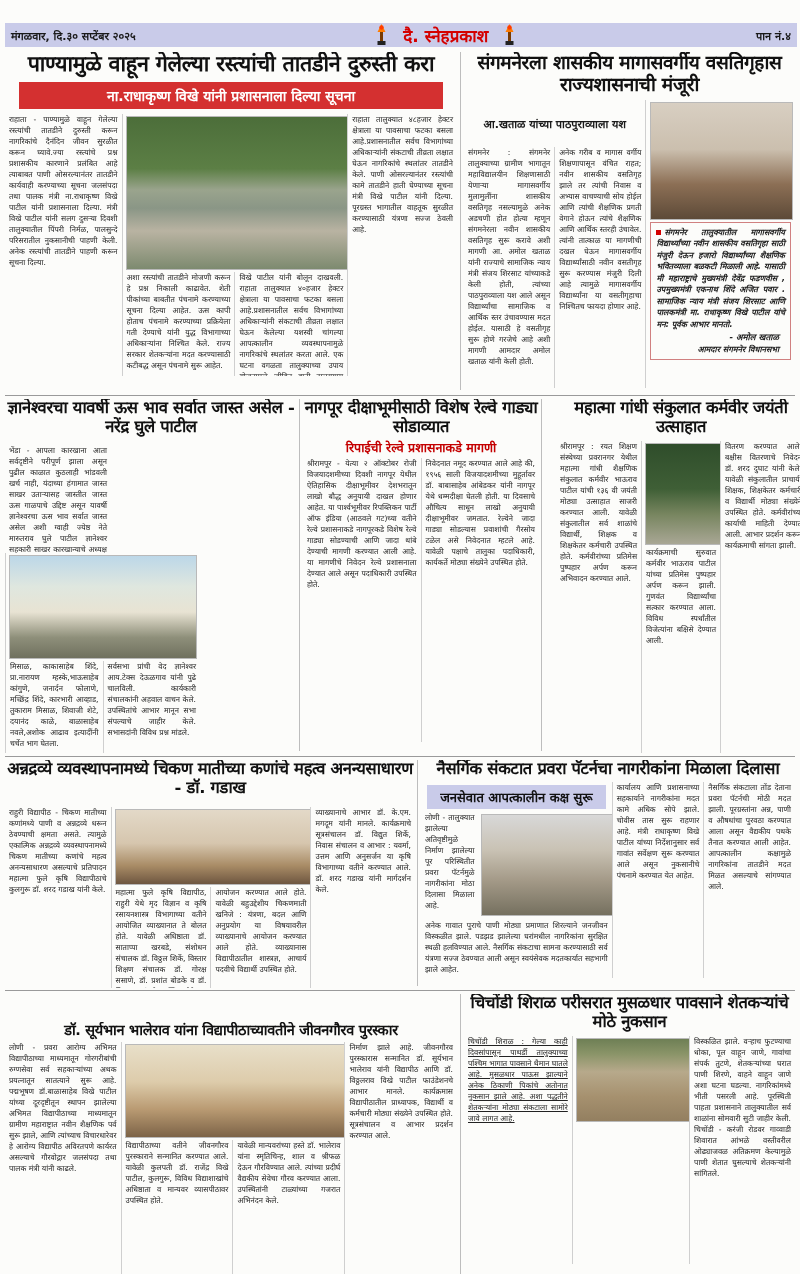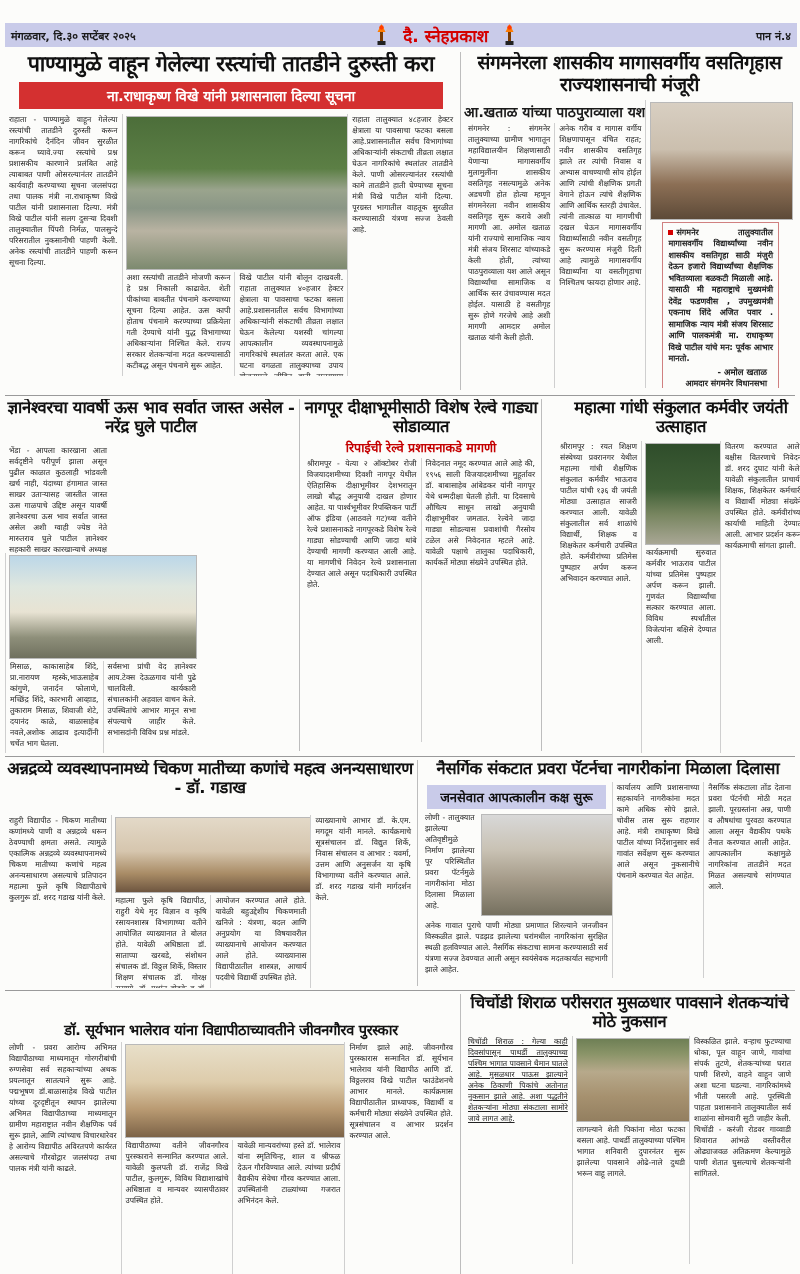--- a/index.html
+++ b/index.html
@@ -15,21 +15,21 @@
   .hl{font-weight:bold;color:#111;text-align:center;line-height:1.15;letter-spacing:-0.3px;}
   .hl-main{font-size:21.5px;}
   .hl-right{font-size:19px;}
   .hl-band{font-size:16.5px;}
   .hl-small{font-size:14.5px;}
   .redbox{background:#d43030;color:#fff;font-weight:bold;font-size:14px;text-align:center;
           padding:4px 2px;margin:5px 14px;}
   .redtext{color:#c40000;font-weight:bold;font-size:12.5px;text-align:center;margin:2px 0;}
   .lavbox{background:#c9cbe9;color:#111;font-weight:bold;font-size:13px;text-align:center;
           padding:3px 2px;margin:3px 6px;}
-  .subbold{font-weight:bold;font-size:14px;text-align:center;margin:2px 0;}
+  .subbold{font-weight:bold;font-size:11px;text-align:center;margin:16px 0;}
   
   .bt{font-size:7.6px;line-height:11px;text-align:justify;color:#222;overflow:hidden;}
   .cols{display:flex;}
   .col{overflow:hidden;}
   .col + .col{border-left:1px solid #cfcfcf;}
   .pad{padding:0 4px;}
   
   .ph{position:relative;overflow:hidden;border:1px solid #b9b9b9;}
   .ph-field{background:linear-gradient(180deg,#4c6e3a 0%,#5c7f45 34%,#9aa48d 48%,#8a9686 60%,#b9b3a2 75%,#7d8a6f 100%);}
   .ph-office{background:linear-gradient(180deg,#d8cfc2 0%,#cbbfae 40%,#8c6f55 70%,#5d4a38 100%);}
@@ -96,21 +96,21 @@
     <div class="cols" style="margin-top:4px;height:288px;">
       <div class="col" style="width:182px;">
         <div class="subbold">आ.खताळ यांच्या पाठपुराव्याला यश</div>
         <div class="cols" style="height:268px;">
           <div class="col bt pad" style="width:91px;">संगमनेर : संगमनेर तालुक्याच्या ग्रामीण भागातून महाविद्यालयीन शिक्षणासाठी येणाऱ्या मागासवर्गीय मुलामुलींना शासकीय वसतिगृह नसल्यामुळे अनेक अडचणी होत होत्या म्हणून संगमनेरला नवीन शासकीय वसतिगृह सुरू करावे अशी मागणी आ. अमोल खताळ यांनी राज्याचे सामाजिक न्याय मंत्री संजय शिरसाट यांच्याकडे केली होती, त्यांच्या पाठपुराव्याला यश आले असून विद्यार्थ्यांचा सामाजिक व आर्थिक स्तर उंचावण्यास मदत होईल. यासाठी हे वसतीगृह सुरू होणे गरजेचे आहे अशी मागणी आमदार अमोल खताळ यांनी केली होती.</div>
           <div class="col bt pad" style="width:91px;">अनेक गरीब व मागास वर्गीय शिक्षणापासून वंचित राहत; नवीन शासकीय वसतिगृह झाले तर त्यांची निवास व अभ्यास वाचण्याची सोय होईल आणि त्यांची शैक्षणिक प्रगती वेगाने होऊन त्यांचे शैक्षणिक आणि आर्थिक स्तरही उंचावेल. त्यांनी तात्काळ या मागणीची दखल घेऊन मागासवर्गीय विद्यार्थ्यांसाठी नवीन वसतीगृह सुरू करण्यास मंजुरी दिली आहे त्यामुळे मागासवर्गीय विद्यार्थ्यांना या वसतीगृहाचा निश्चितच फायदा होणार आहे.</div>
         </div>
       </div>
       <div class="col" style="width:149px;border-left:1px solid #cfcfcf;">
         <div class="ph ph-office" style="width:141px;height:116px;margin:2px 4px;"></div>
-        <div class="qbox" style="margin:2px 16px;">
+        <div class="qbox" style="margin:2px 4px;font-style:italic;">
           <span class="qbullet"></span><span>संगमनेर तालुक्यातील मागासवर्गीय विद्यार्थ्यांच्या नवीन शासकीय वसतिगृहा साठी मंजुरी देऊन हजारो विद्यार्थ्यांच्या शैक्षणिक भवितव्याला बळकटी मिळाली आहे. यासाठी मी महाराष्ट्राचे मुख्यमंत्री देवेंद्र फडणवीस , उपमुख्यमंत्री एकनाथ शिंदे अजित पवार . सामाजिक न्याय मंत्री संजय शिरसाट आणि पालकमंत्री मा. राधाकृष्ण विखे पाटील यांचे मन: पूर्वक आभार मानतो.</span>
           <div class="qsign">- अमोल खताळ</div>
           <div class="qrole">आमदार संगमनेर विधानसभा</div>
         </div>
       </div>
     </div>
   </div>
 
   <div class="hline" style="top:395px;"></div>
 
@@ -148,21 +148,21 @@
         <div class="bt pad" style="height:214px;">कार्यक्रमाची सुरुवात कर्मवीर भाऊराव पाटील यांच्या प्रतिमेस पुष्पहार अर्पण करून झाली. गुणवंत विद्यार्थ्यांचा सत्कार करण्यात आला. विविध स्पर्धांतील विजेत्यांना बक्षिसे देण्यात आली.</div>
       </div>
       <div class="col bt pad" style="width:83px;">वितरण करण्यात आले. बक्षीस वितरणाचे निवेदन डॉ. शरद दुघाट यांनी केले. यावेळी संकुलातील प्राचार्य, शिक्षक, शिक्षकेतर कर्मचारी व विद्यार्थी मोठ्या संख्येने उपस्थित होते. कर्मवीरांच्या कार्याची माहिती देण्यात आली. आभार प्रदर्शन करून कार्यक्रमाची सांगता झाली.</div>
     </div>
   </div>
 
   <div class="hline" style="top:756px;"></div>
 
   <div class="sec" style="top:760px;left:5px;width:410px;height:228px;">
     <div class="hl hl-band">अन्नद्रव्ये व्यवस्थापनामध्ये चिकण मातीच्या कणांचे महत्व अनन्यसाधारण - डॉ. गडाख</div>
-    <div class="cols" style="margin-top:17px;height:182px;">
+    <div class="cols" style="margin-top:9px;height:182px;">
       <div class="col bt pad" style="width:100px;">राहुरी विद्यापीठ - चिकण मातीच्या कणांमध्ये पाणी व अन्नद्रव्ये धरून ठेवण्याची क्षमता असते. त्यामुळे एकात्मिक अन्नद्रव्ये व्यवस्थापनामध्ये चिकण मातीच्या कणांचे महत्व अनन्यसाधारण असल्याचे प्रतिपादन महात्मा फुले कृषि विद्यापीठाचे कुलगुरू डॉ. शरद गडाख यांनी केले.</div>
       <div class="col" style="width:204px;border-left:1px solid #cfcfcf;">
         <div class="ph ph-hall" style="width:196px;height:74px;margin:2px 3px;"></div>
         <div class="cols" style="height:102px;">
           <div class="col bt pad" style="width:98px;">महात्मा फुले कृषि विद्यापीठ, राहुरी येथे मृद विज्ञान व कृषि रसायनशास्त्र विभागाच्या वतीने आयोजित व्याख्यानात ते बोलत होते. यावेळी अधिष्ठाता डॉ. साताप्पा खरबडे, संशोधन संचालक डॉ. विठ्ठल शिर्के, विस्तार शिक्षण संचालक डॉ. गोरक्ष ससाणे, डॉ. प्रशांत बोडके व डॉ. भिमराव कांबळे उपस्थित होते.</div>
           <div class="col bt pad" style="width:98px;">आयोजन करण्यात आले होते. यावेळी बहुउद्देशीय चिकणमाती खनिजे : यंत्रणा, बदल आणि अनुप्रयोग या विषयावरील व्याख्यानाचे आयोजन करण्यात आले होते. व्याख्यानास विद्यापीठातील शास्त्रज्ञ, आचार्य पदवीचे विद्यार्थी उपस्थित होते.</div>
         </div>
       </div>
       <div class="col bt pad" style="width:98px;">व्याख्यानाचे आभार डॉ. के.एम. मगदूम यांनी मानले. कार्यक्रमाचे सूत्रसंचालन डॉ. विद्युत शिर्के, निवास संचालन व आभार : यवर्मा, उत्तम आणि अनुसर्जन या कृषि विभागाच्या वतीने करण्यात आले. डॉ. शरद गडाख यांनी मार्गदर्शन केले.</div>
     </div>
@@ -204,19 +204,18 @@
     </div>
   </div>
 
   <div class="vline" style="top:994px;left:460px;height:280px;"></div>
   <div class="sec" style="top:994px;left:464px;width:331px;height:280px;">
     <div class="hl hl-band">चिचोंडी शिराळ परीसरात मुसळधार पावसाने शेतकऱ्यांचे मोठे नुकसान</div>
     <div class="cols" style="margin-top:4px;height:228px;">
       <div class="col bt pad" style="width:103px;text-decoration:underline;">चिचोंडी शिराळ : गेल्या काही दिवसांपासून पाथर्डी तालुक्याच्या पश्चिम भागात पावसाने थैमान घातले आहे. मुसळधार पाऊस झाल्याने अनेक ठिकाणी पिकांचे अतोनात नुकसान झाले आहे. अशा पद्धतीने शेतकऱ्यांना मोठ्या संकटाला सामोरे जावे लागत आहे.</div>
       <div class="col" style="width:120px;border-left:1px solid #cfcfcf;">
         <div class="ph ph-flood" style="width:112px;height:82px;margin:2px 3px;"></div>
-        <div class="bt pad" style="height:138px;">लागल्याने शेती पिकांना मोठा फटका बसला आहे. पाथर्डी तालुक्याच्या पश्चिम भागात शनिवारी दुपारनंतर सुरू झालेल्या पावसाने ओढे-नाले दुथडी भरून वाहू लागले.</div>
       </div>
       <div class="col bt pad" style="width:100px;">विस्कळित झाले. वऱ्हाच फुटण्याचा धोका, पूल वाहून जाणे, गावांचा संपर्क तुटणे, शेतकऱ्यांच्या घरात पाणी शिरणे, वाहने वाहून जाणे अशा घटना घडल्या. नागरिकांमध्ये भीती पसरली आहे. पूरस्थिती पाहता प्रशासनाने तालुक्यातील सर्व शाळांना सोमवारी सुटी जाहीर केली. चिचोंडी - करंजी रोडवर गाव्वाडी शिवारात आंभळे वस्तीवरील ओढ्याजवळ अतिक्रमण केल्यामुळे पाणी शेतात घुसल्याचे शेतकऱ्यांनी सांगितले.</div>
     </div>
   </div>
 
 </div>
 
 </body></html>

